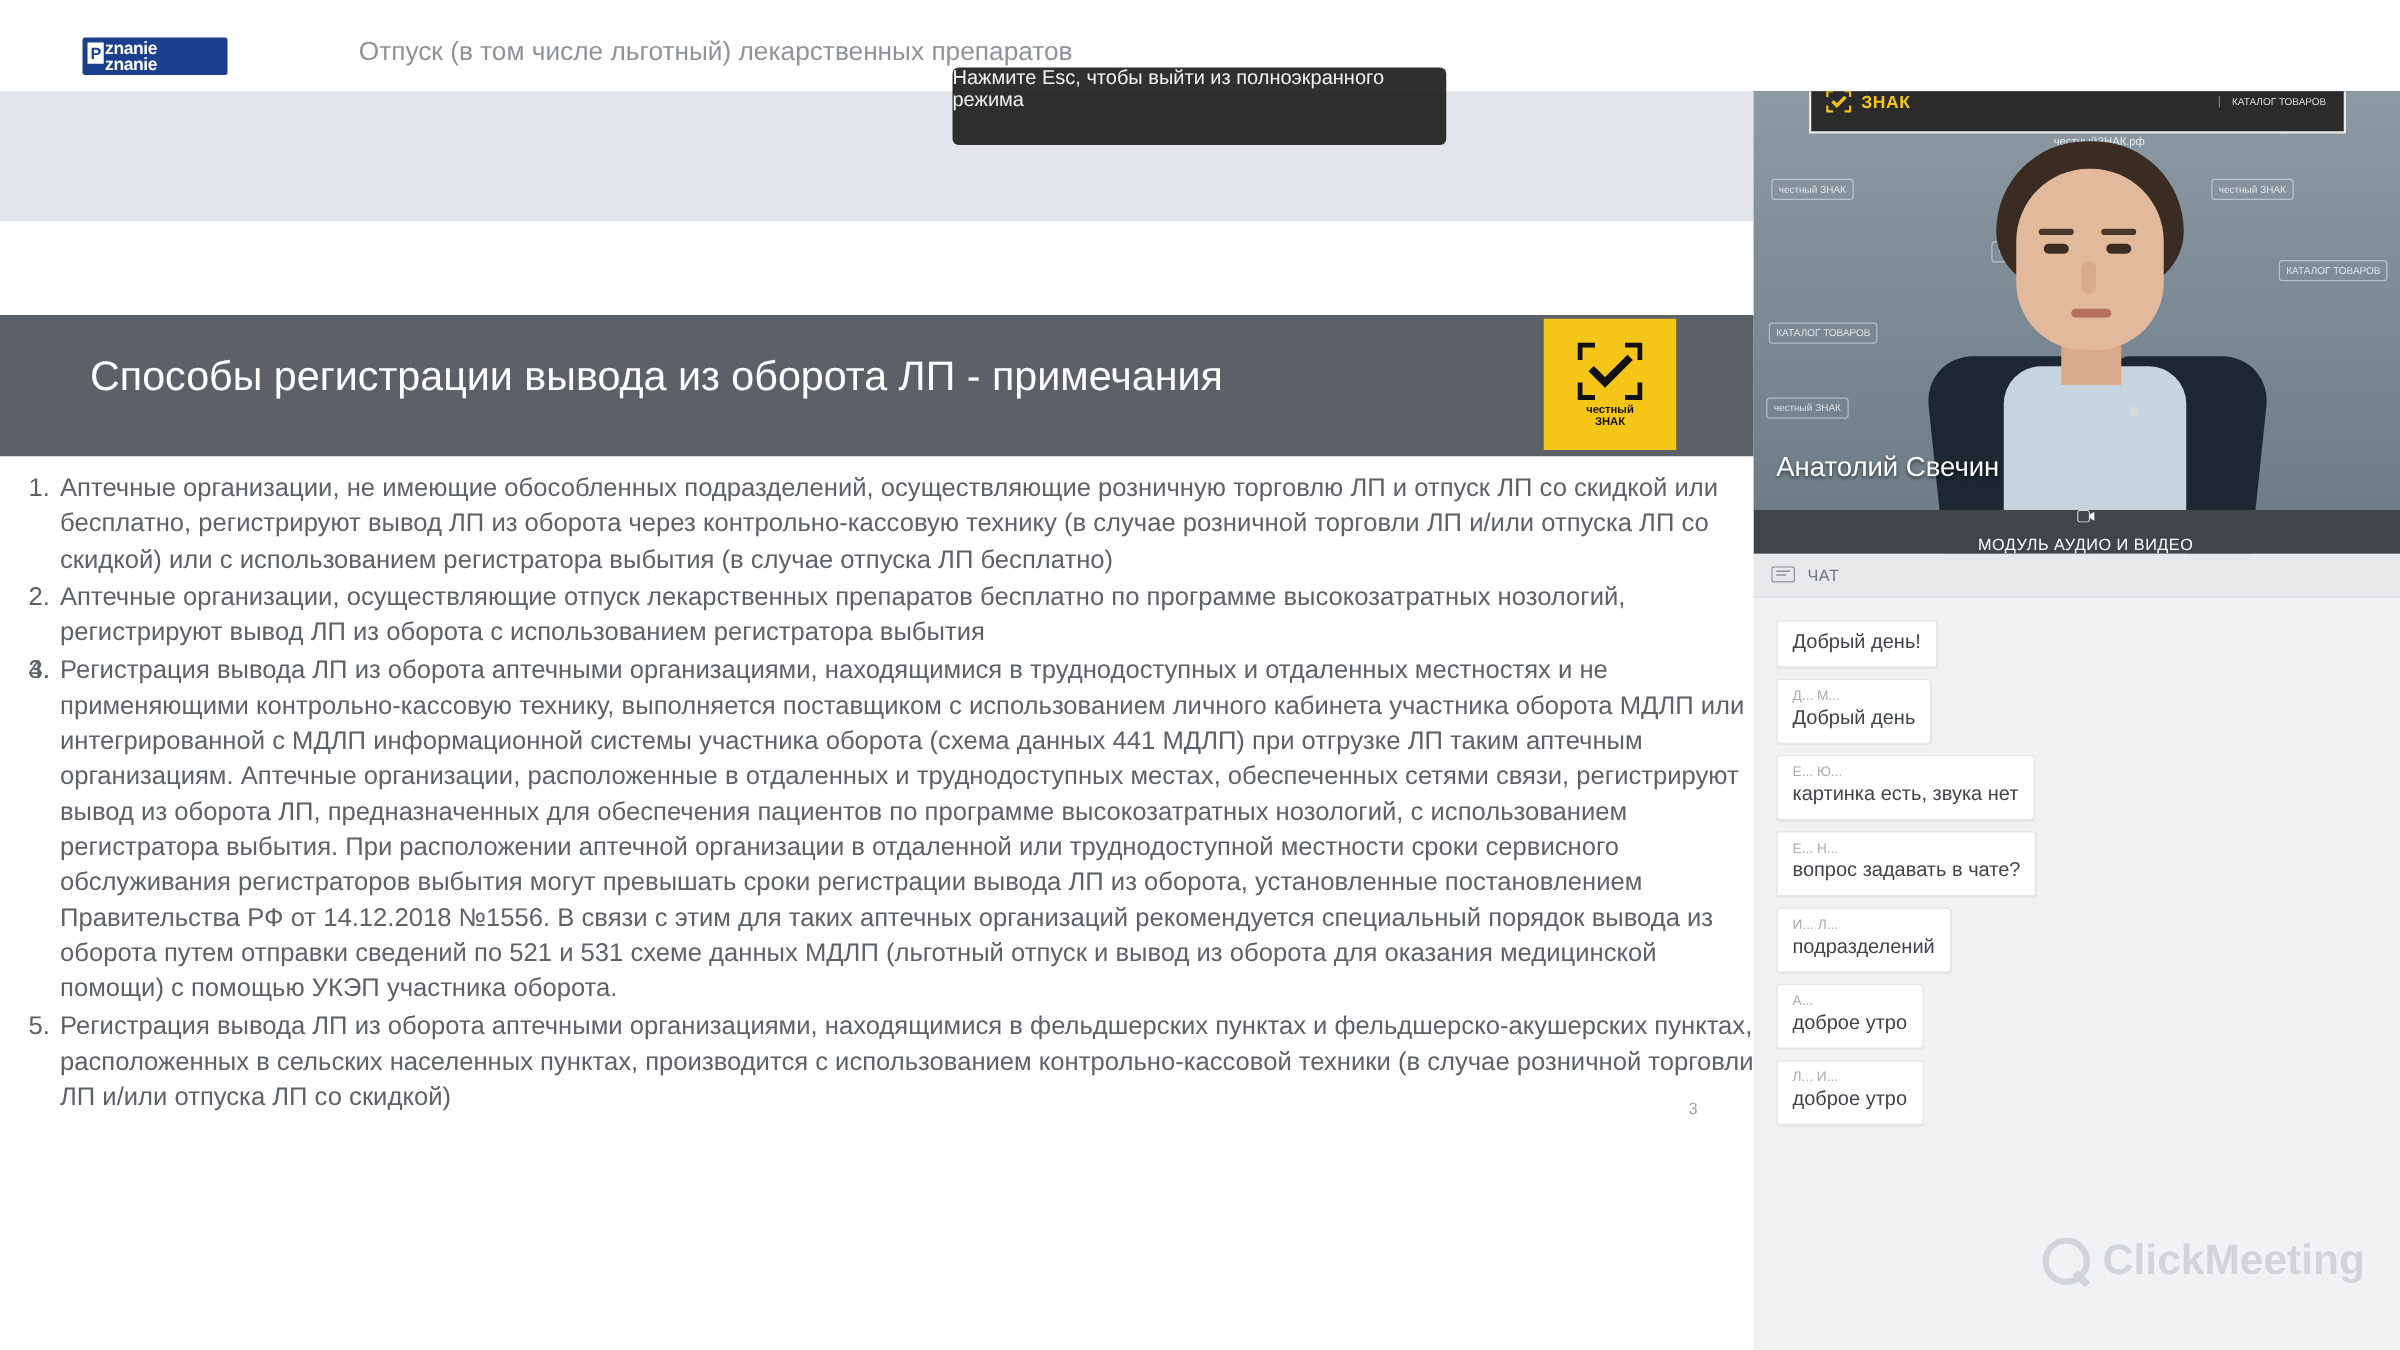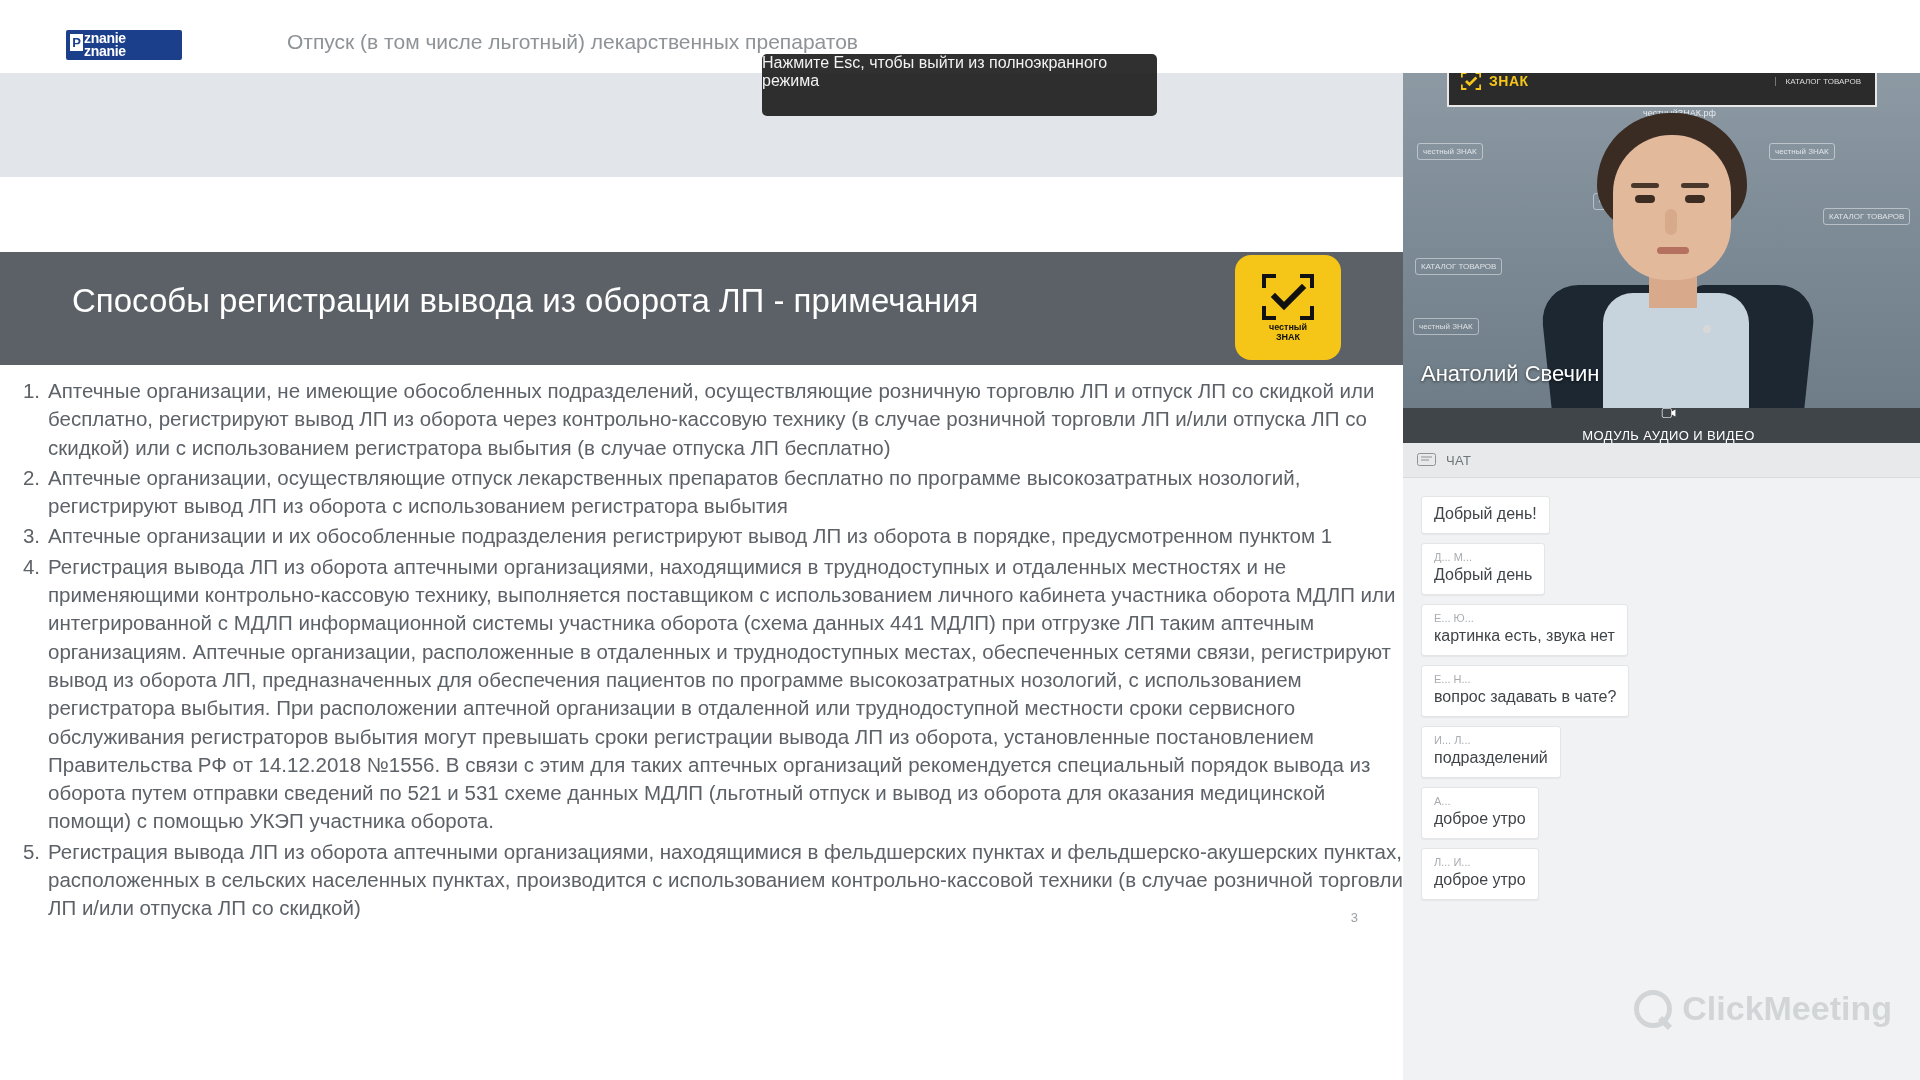--- a/index.html
+++ b/index.html
@@ -65,21 +65,21 @@
     position: absolute; left: 0; top: 75px; width: 1403px; height: 113px;
     background: #5b6166;
   }
   .slide-title {
     position: absolute; left: 72px; top: 105px;
     color: #ffffff; font-size: 33px; white-space: nowrap;
   }
   .znak-badge {
     position: absolute; right: 62px; top: 78px;
     width: 106px; height: 105px; background: #f5c518;
-    display: flex; flex-direction: column; align-items: center; justify-content: center; border-radius: 16px;
+    display: flex; flex-direction: column; align-items: center; justify-content: center;
   }
   .znak-badge svg { display: block; }
   .znak-text {
     margin-top: 2px; font-size: 9px; font-weight: bold; color: #111;
     text-align: center; line-height: 10px;
   }
 
   .slide-body {
     position: absolute; left: 0; top: 200px; width: 1403px;
   }
@@ -250,21 +250,20 @@
           <li>
             <span class="num">1.</span>
             <span>Аптечные организации, не имеющие обособленных подразделений, осуществляющие розничную торговлю ЛП и отпуск ЛП со скидкой или бесплатно, регистрируют вывод ЛП из оборота через контрольно-кассовую технику (в случае розничной торговли ЛП и/или отпуска ЛП со скидкой) или с использованием регистратора выбытия (в случае отпуска ЛП бесплатно)</span>
           </li>
           <li>
             <span class="num">2.</span>
             <span>Аптечные организации, осуществляющие отпуск лекарственных препаратов бесплатно по программе высокозатратных нозологий, регистрируют вывод ЛП из оборота с использованием регистратора выбытия</span>
           </li>
           <li>
             <span class="num">3.</span>
-            <span>Аптечные организации и их обособленные подразделения регистрируют вывод ЛП из оборота в порядке, предусмотренном пунктом 1</span>
           </li>
           <li>
             <span class="num">4.</span>
             <span>Регистрация вывода ЛП из оборота аптечными организациями, находящимися в труднодоступных и отдаленных местностях и не применяющими контрольно-кассовую технику, выполняется поставщиком с использованием личного кабинета участника оборота МДЛП или интегрированной с МДЛП информационной системы участника оборота (схема данных 441 МДЛП) при отгрузке ЛП таким аптечным организациям. Аптечные организации, расположенные в отдаленных и труднодоступных местах, обеспеченных сетями связи, регистрируют вывод из оборота ЛП, предназначенных для обеспечения пациентов по программе высокозатратных нозологий, с использованием регистратора выбытия. При расположении аптечной организации в отдаленной или труднодоступной местности сроки сервисного обслуживания регистраторов выбытия могут превышать сроки регистрации вывода ЛП из оборота, установленные постановлением Правительства РФ от 14.12.2018 №1556. В связи с этим для таких аптечных организаций рекомендуется специальный порядок вывода из оборота путем отправки сведений по 521 и 531 схеме данных МДЛП (льготный отпуск и вывод из оборота для оказания медицинской помощи) с помощью УКЭП участника оборота.</span>
           </li>
           <li>
             <span class="num">5.</span>
             <span>Регистрация вывода ЛП из оборота аптечными организациями, находящимися в фельдшерских пунктах и фельдшерско-акушерских пунктах, расположенных в сельских населенных пунктах, производится с использованием контрольно-кассовой техники (в случае розничной торговли ЛП и/или отпуска ЛП со скидкой)</span>
           </li>
         </ol>

